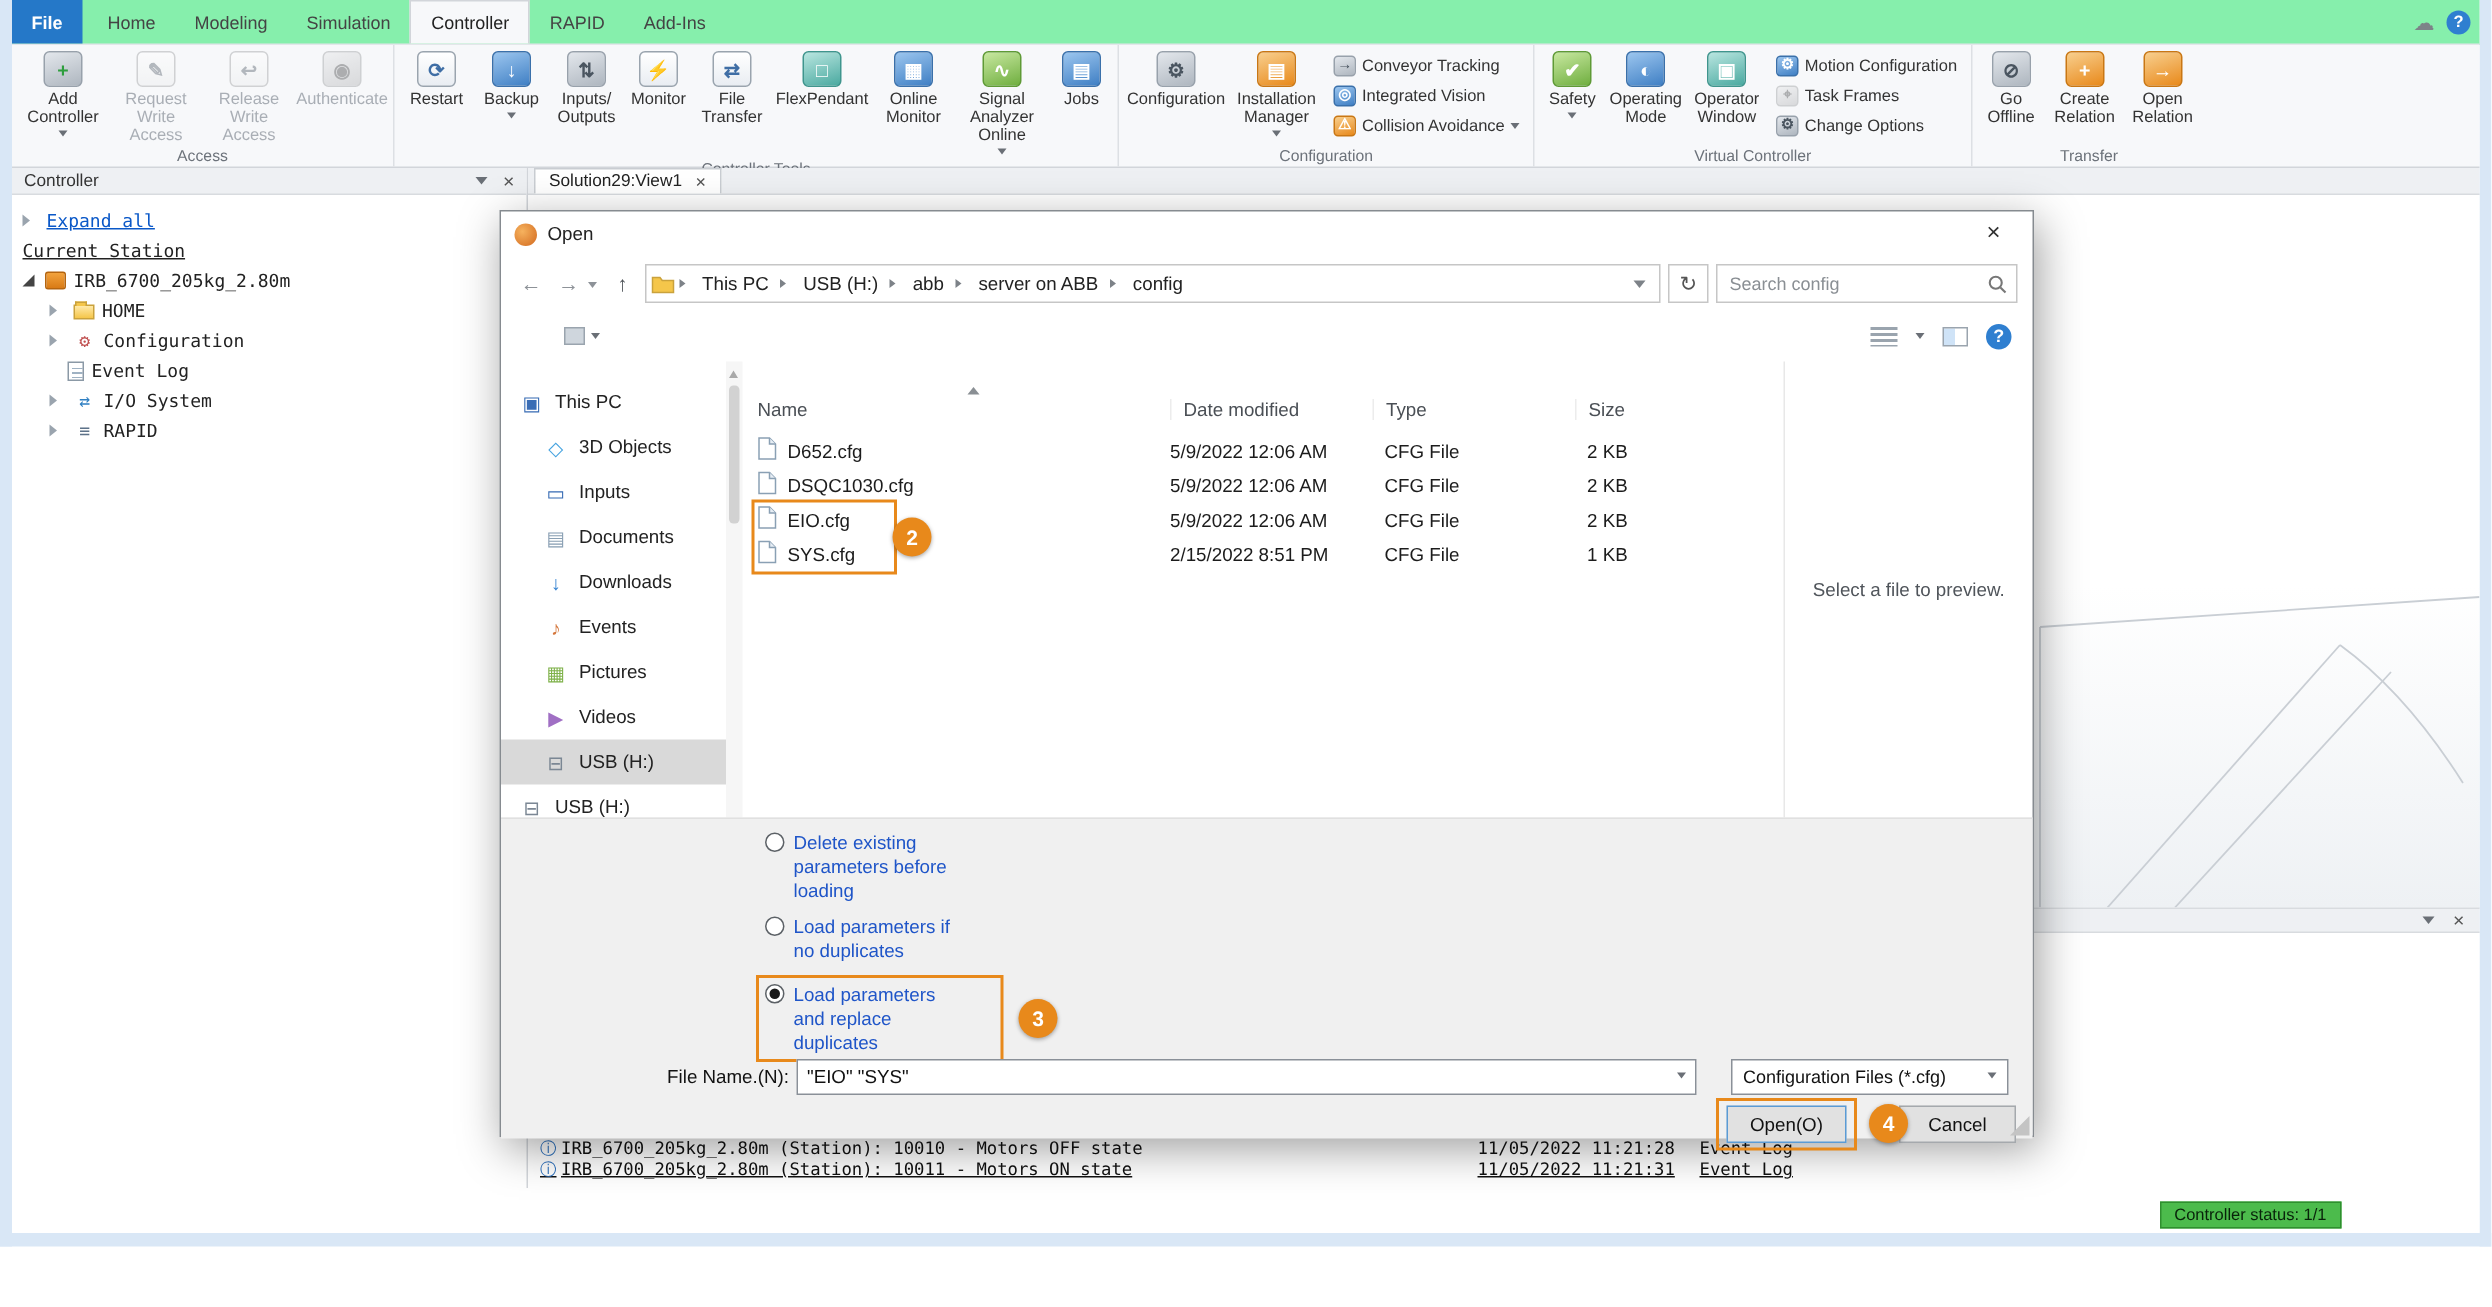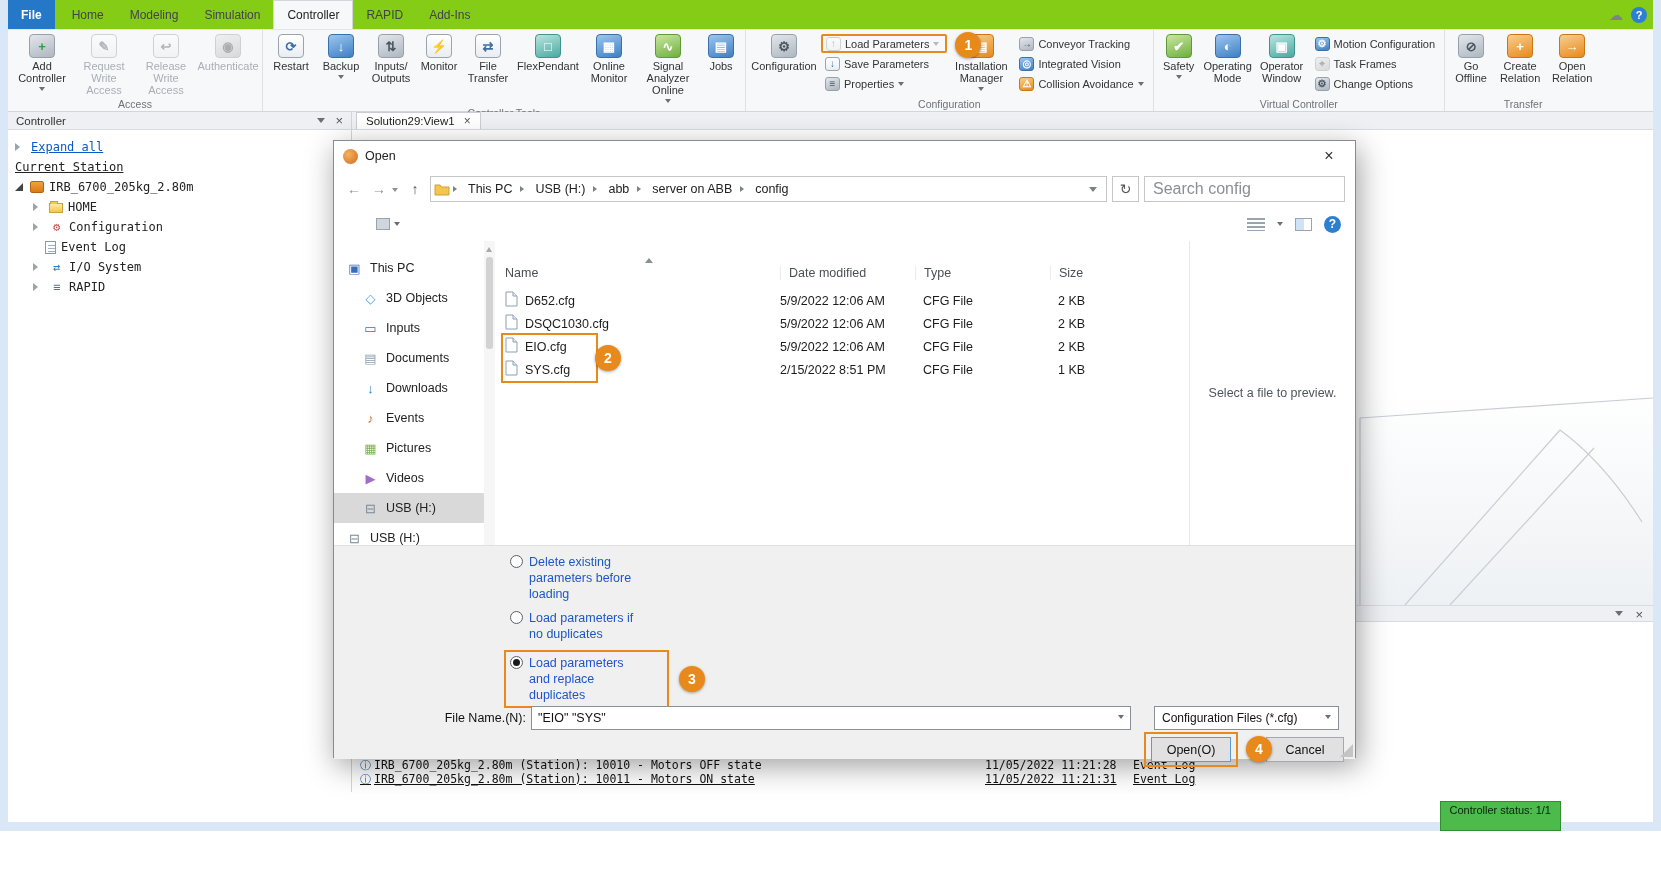--- a/index.html
+++ b/index.html
@@ -6,21 +6,21 @@
 html,body { width:1661px; height:871px; }
 body { font-family:"Liberation Sans",sans-serif; background:#fff; position:relative; overflow:hidden; color:#222; }
 
 
 .edge { position:absolute; background:#d9e7f6; }
 .edge-l { left:0; top:0; width:8px; height:831px; }
 .edge-r { left:1653px; top:0; width:8px; height:831px; }
 .edge-b { left:0; top:822px; width:1661px; height:9px; }
 
 
-.tabrow { position:absolute; left:8px; top:0; width:1645px; height:30px; background:#84cc16; border-bottom:1px solid #e3e6ea; display:flex; align-items:stretch; }
+.tabrow { position:absolute; left:8px; top:0; width:1645px; height:30px; background:#86efac; border-bottom:1px solid #e3e6ea; display:flex; align-items:stretch; }
 .tab { display:flex; align-items:center; padding:0 13px; font-size:12px; color:#444; cursor:default; }
 .tab.file { background:#2578c8; color:#fff; font-weight:bold; margin-right:4px; }
 .tab.active { background:#f7f8fa; border:1px solid #d2d5da; border-bottom:none; color:#222; }
 .winicons { margin-left:auto; display:flex; align-items:center; gap:8px; padding-right:6px; }
 .cloudic { color:#7d8288; font-size:14px; }
 .cloudic::after { content:attr(data-glyph); }
 .helpic { width:16px; height:16px; border-radius:50%; background:#2f7fd0; color:#fff; font-size:11px; font-weight:bold; text-align:center; line-height:16px; }
 .helpic::after { content:attr(data-glyph); }
 
 
@@ -92,41 +92,41 @@
 .logrow { position:absolute; left:8px; right:8px; height:14px; display:flex; align-items:center; font:11.5px "DejaVu Sans Mono",monospace; color:#111; }
 .lr1 { top:136px; } .lr2 { top:150px;text-decoration:underline; }
 .info-ic { width:14px; color:#2a6fbd; font-size:11px; flex:none; }
 .info-ic::after { content:attr(data-glyph); }
 .msg { width:611px; overflow:hidden; white-space:nowrap; }
 .time { width:148px; }
 .cat { flex:1; }
 
 
 .statusbar { position:absolute; left:8px; top:792px; width:1645px; height:30px; background:#fff; }
-.ctrl-status { position:absolute; right:92px; top:9px; height:30px; line-height:16px; background:#4cbb4c; border:1px solid #2f8f2f; padding:0 9px; font-size:11px; color:#08230a; }
+.ctrl-status { position:absolute; right:92px; top:9px; height:18px; line-height:16px; background:#4cbb4c; border:1px solid #2f8f2f; padding:0 9px; font-size:11px; color:#08230a; }
 
 
 .dialog { position:absolute; left:333px; top:140px; width:1023px; height:618px; background:#fff; border:1px solid #868b90; box-shadow:3px 8px 28px rgba(0,0,0,.38); z-index:10; font-size:12.5px; }
 .dtitle { height:30px; display:flex; align-items:center; gap:7px; padding:0 9px; }
 .dappic { width:15px; height:15px; border-radius:50%; background:radial-gradient(circle at 35% 35%,#f6b25e,#d2691e); flex:none; }
 .dclose { margin-left:auto; width:34px; text-align:center; font-size:16px; color:#333; }
 .dclose::after { content:"×"; }
 .dnav { height:36px; display:flex; align-items:center; gap:5px; padding:0 10px; }
 .nava { width:20px; height:22px; display:flex; align-items:center; justify-content:center; color:#8d9298; font-size:14px; }
 .nava::after { content:attr(data-glyph); }
 .nava.dark { color:#4e5358; }
 .histcaret { width:0; height:0; border:3.5px solid transparent; border-top:4px solid #8d9298; margin:4px 2px 0 -2px; }
 .crumb { flex:1; height:26px; border:1px solid #c6c6c6; display:flex; align-items:center; gap:1px; padding:0 3px; background:#fff; color:#222; }
 .cseg { padding:0 5px; white-space:nowrap; }
 .csep { width:0; height:0; border:3.5px solid transparent; border-left:4.5px solid #7d8288; margin:0 2px; flex:none; }
 .cdd { margin-left:auto; margin-right:6px; width:0; height:0; border:4px solid transparent; border-top:5px solid #7d8288; margin-top:5px; }
 .refreshbtn { width:27px; height:26px; border:1px solid #c6c6c6; display:flex; align-items:center; justify-content:center; color:#555; background:#fff; font-size:14px; }
 .refreshbtn::after { content:attr(data-glyph); }
 .searchbox { width:201px; height:26px; border:1px solid #c6c6c6; display:flex; align-items:center; background:#fff; padding:0 6px 0 8px; }
-.searchbox input { border:0; outline:0; flex:1; font-size:16px; color:#333; font-family:inherit; background:transparent; }
+.searchbox input { border:0; outline:0; flex:1; font-size:12px; color:#333; font-family:inherit; background:transparent; }
 .searchbox input::placeholder { color:#8a8f94; }
 .dtools { height:34px; display:flex; align-items:center; padding:0 14px 0 42px; }
 .orgbtn { display:flex; align-items:center; gap:4px; }
 .orgsq { width:14px; height:12px; background:#cfd6dd; border:1px solid #9aa4ae; }
 .rtools { margin-left:auto; display:flex; align-items:center; gap:12px; }
 .vico { width:18px; height:13px; background:repeating-linear-gradient(#9aa4ae 0 2px,transparent 2px 4px); }
 .pico { width:17px; height:13px; border:1px solid #9aa4ae; background:linear-gradient(90deg,#cfe3f7 50%,#fff 50%); }
 .helpbtn { width:17px; height:17px; border-radius:50%; background:#2f7fd0; color:#fff; font-size:12px; font-weight:bold; text-align:center; line-height:17px; }
 .helpbtn::after { content:attr(data-glyph); }
 
@@ -270,37 +270,20 @@
       </div>
       <div class="glabel">Controller Tools</div>
     </div>
 
     <div class="rgroup">
       <div class="rbtns">
         <div class="lbtn" style="width:70px">
           <span class="ic ic-gray gly" data-glyph="⚙"></span>
           <span>Configuration</span>
         </div>
-        <div class="vstack">
-          <div class="sbtn dis ann1">
-            <span class="ic-s ic-doc gly" data-glyph="↑"></span>
-            <span>Load Parameters</span>
-            <span class="caret"></span>
-            <span class="badge b1">1</span>
-          </div>
-          <div class="sbtn">
-            <span class="ic-s ic-doc gly" data-glyph="↓"></span>
-            <span>Save Parameters</span>
-          </div>
-          <div class="sbtn">
-            <span class="ic-s ic-gray gly" data-glyph="≡"></span>
-            <span>Properties</span>
-            <span class="caret"></span>
-          </div>
-        </div>
         <div class="lbtn" style="width:64px">
           <span class="ic ic-orange gly" data-glyph="▤"></span>
           <span>Installation Manager</span>
           <span class="caret"></span>
         </div>
         <div class="vstack">
           <div class="sbtn">
             <span class="ic-s ic-gray gly" data-glyph="→"></span>
             <span>Conveyor Tracking</span>
           </div>

